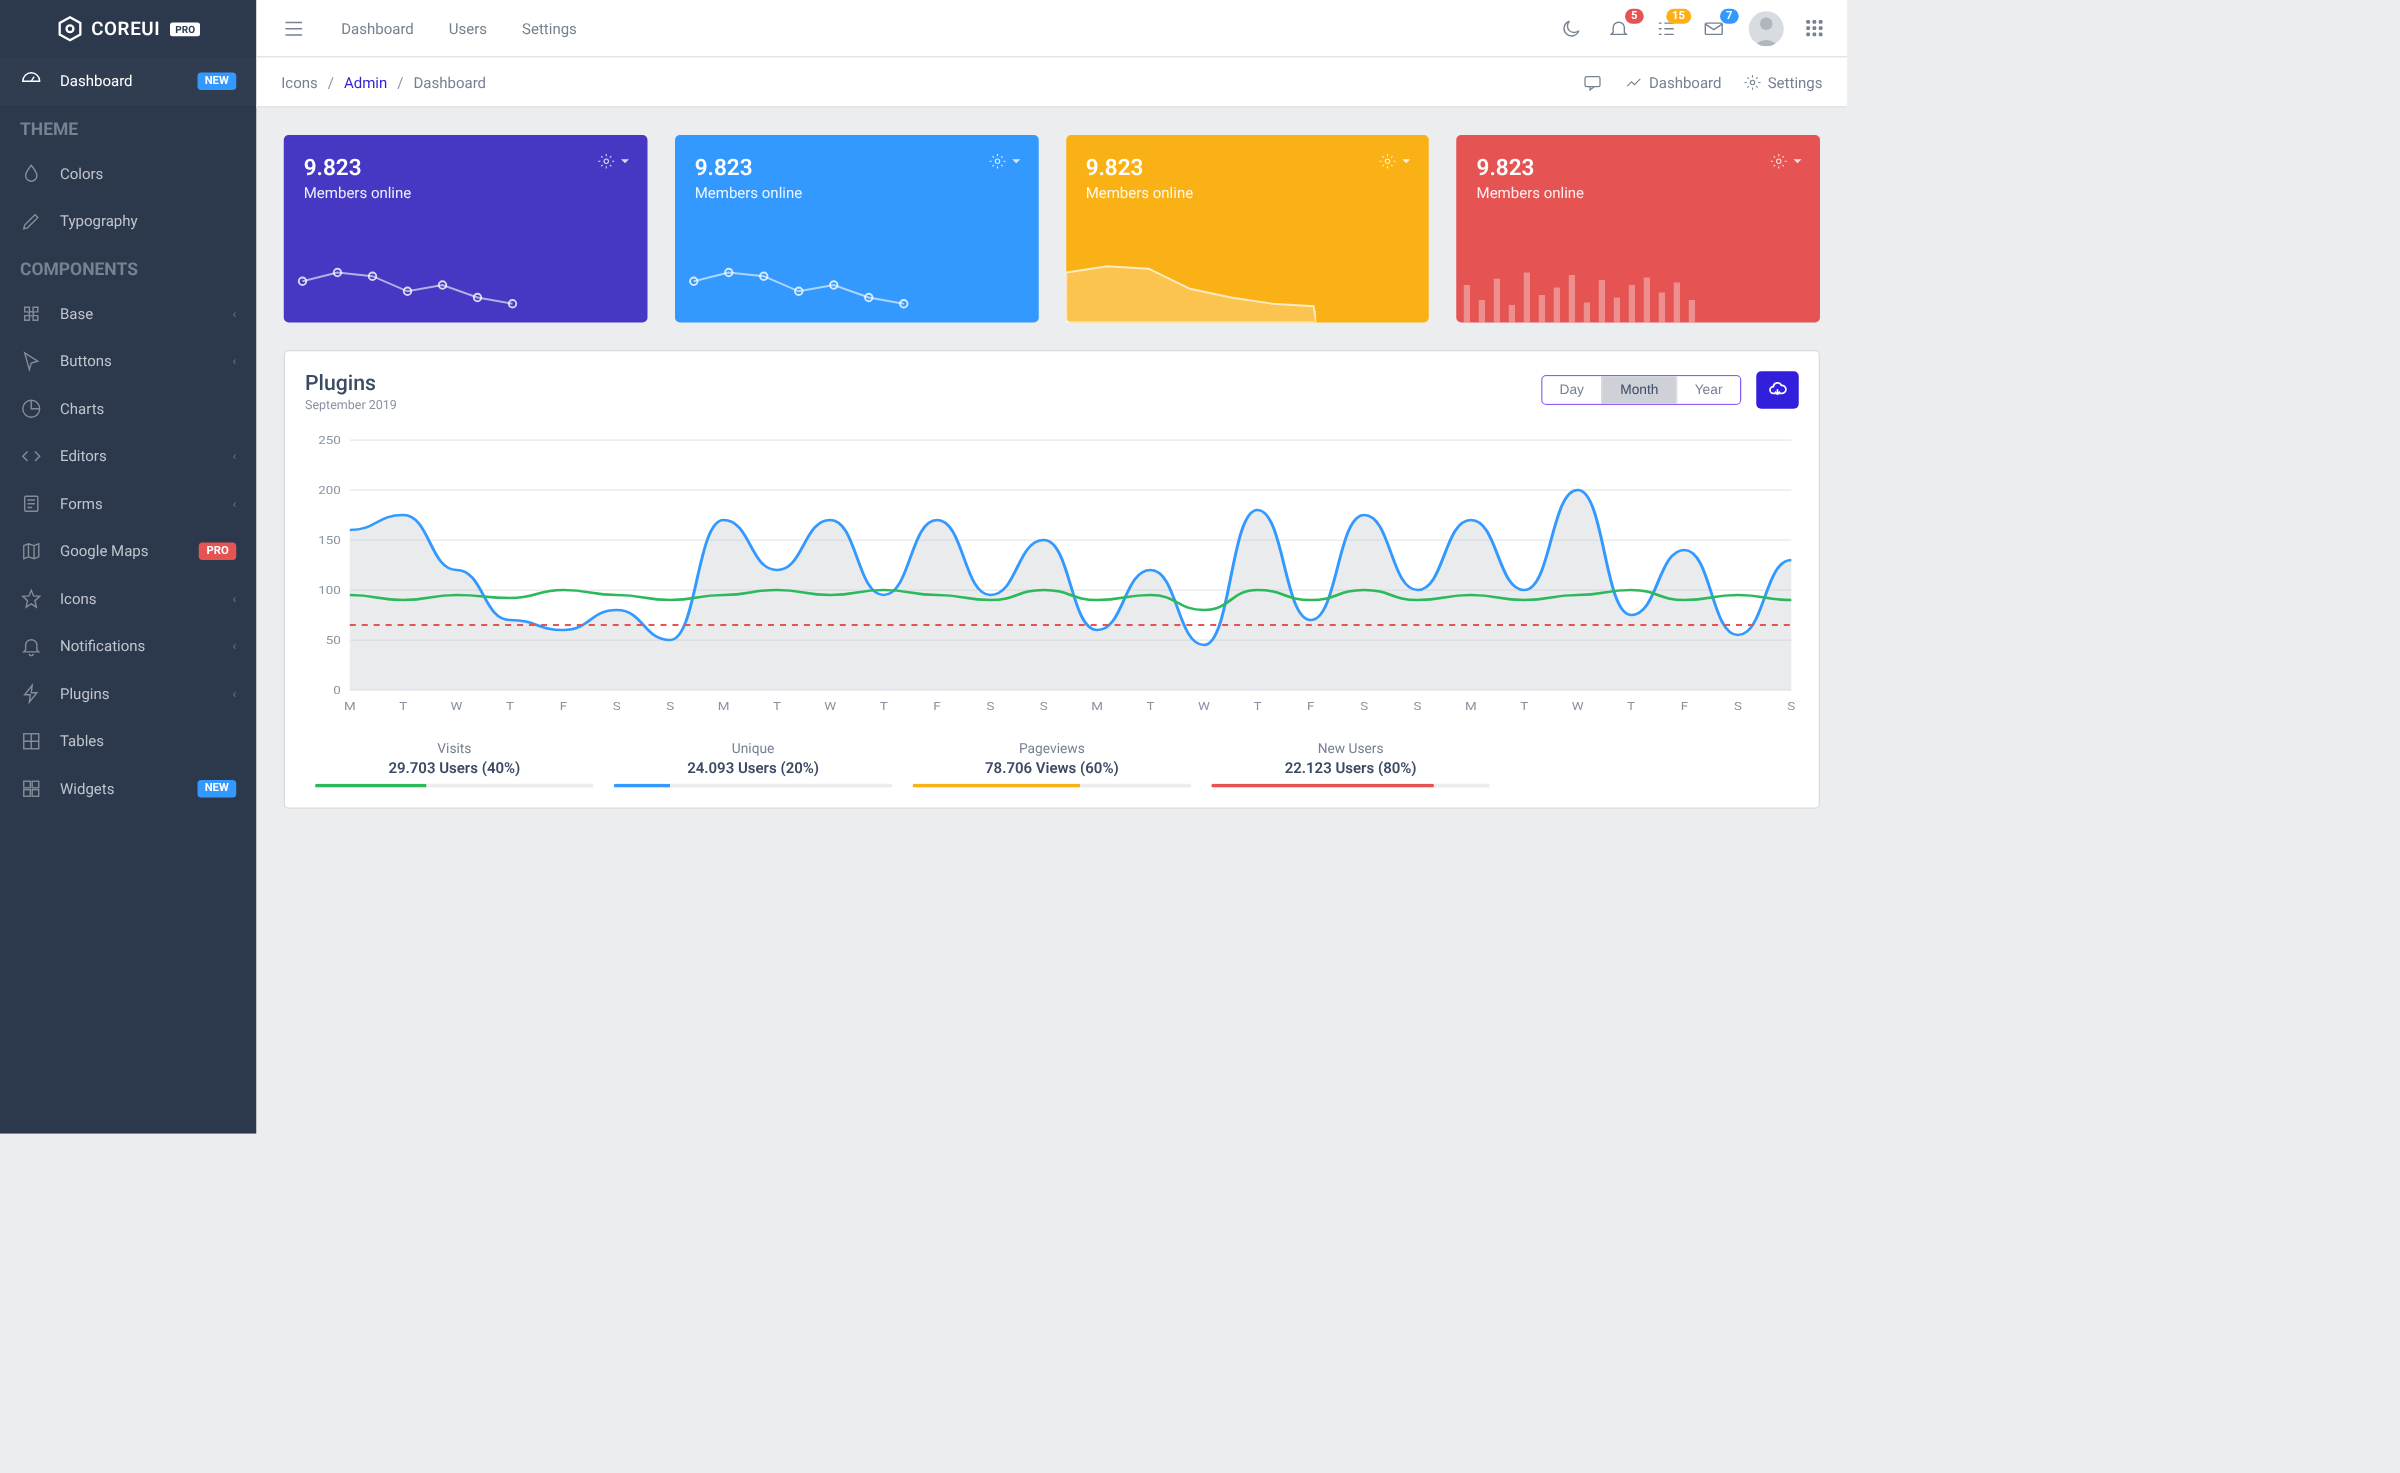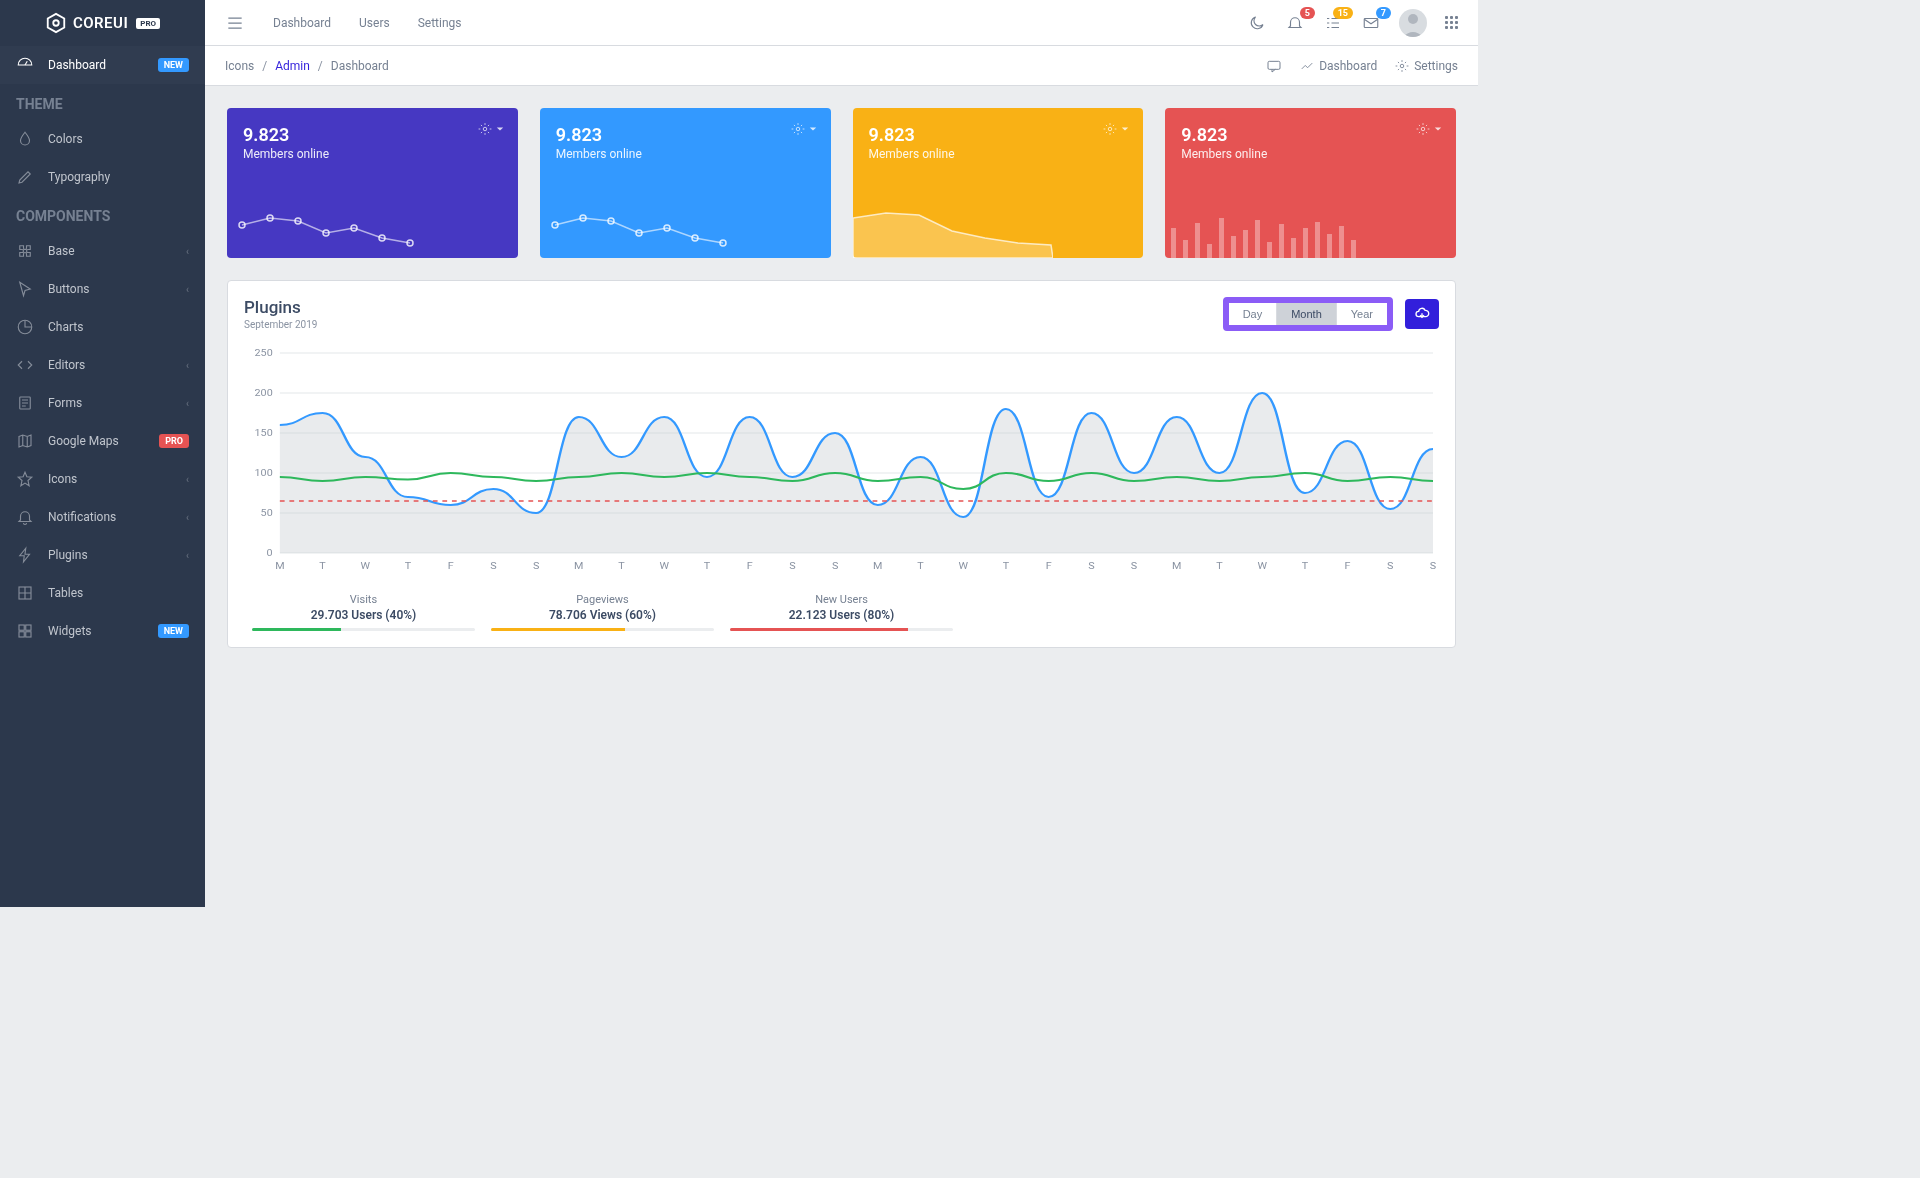--- a/index.html
+++ b/index.html
@@ -52,21 +52,21 @@
 .widget-red { background: #e55353; }
 .widget-value { font-size: 18px; font-weight: 600; }
 .widget-label { font-size: 12px; opacity: 0.9; margin-top: 2px; }
 .widget-settings { position: absolute; top: 14px; right: 14px; display: flex; align-items: center; gap: 4px; cursor: pointer; opacity: 0.8; }
 .widget-chart { position: absolute; bottom: 0; left: 0; right: 0; height: 55px; }
 .card { background: #fff; border-radius: 4px; border: 1px solid #d8dbe0; padding: 16px; }
 .traffic-header { display: flex; align-items: flex-start; margin-bottom: 12px; }
 .traffic-title h2 { font-size: 17px; font-weight: 500; color: #3c4b64; }
 .traffic-title p { font-size: 10px; color: #8a93a2; margin-top: 2px; }
 .traffic-controls { margin-left: auto; display: flex; gap: 12px; align-items: center; }
-.btn-group { display: flex; border: 6px solid #8b5cf6; border-radius: 4px; overflow: hidden; }
+.btn-group { display: flex; border: 1px solid #8b5cf6; border-radius: 4px; overflow: hidden; }
 .btn-group button { border: none; background: #fff; padding: 5px 14px; font-size: 11px; color: #768192; cursor: pointer; }
 .btn-group button.active { background: #ced2d8; color: #3c4b64; }
 .btn-group button + button { border-left: 1px solid #d8dbe0; }
 .btn-download { background: #321fdb; border: none; border-radius: 4px; width: 34px; height: 30px; display: flex; align-items: center; justify-content: center; cursor: pointer; }
 .chart-container { height: 230px; position: relative; }
 .traffic-footer { display: grid; grid-template-columns: repeat(5, 1fr); text-align: center; margin-top: 12px; padding-top: 8px; }
 .stat-item { padding: 0 8px; }
 .stat-label { font-size: 11px; color: #768192; }
 .stat-value { font-size: 12px; font-weight: 600; color: #3c4b64; margin-top: 2px; }
 .stat-bar { height: 3px; background: #ebedef; border-radius: 2px; margin-top: 6px; overflow: hidden; }
@@ -446,20 +446,27 @@
         </div>
         <div class="traffic-footer" id="traffic-footer">
             <div class="stat-item">
               <div class="stat-label">Visits</div>
     <div class="stat-value">29.703 Users (40%)</div>
     <div class="stat-bar">
                 <div class="stat-bar-fill" style="width:40%;background:#2eb85c"></div>
               </div>
             </div>
             <div class="stat-item">
+              <div class="stat-label">Unique</div>
+    <div class="stat-value">24.093 Users (20%)</div>
+    <div class="stat-bar">
+                <div class="stat-bar-fill" style="width:20%;background:#39f"></div>
+              </div>
+            </div>
+            <div class="stat-item">
               <div class="stat-label">Pageviews</div>
     <div class="stat-value">78.706 Views (60%)</div>
     <div class="stat-bar">
                 <div class="stat-bar-fill" style="width:60%;background:#f9b115"></div>
               </div>
             </div>
             <div class="stat-item">
               <div class="stat-label">New Users</div>
     <div class="stat-value">22.123 Users (80%)</div>
     <div class="stat-bar">

